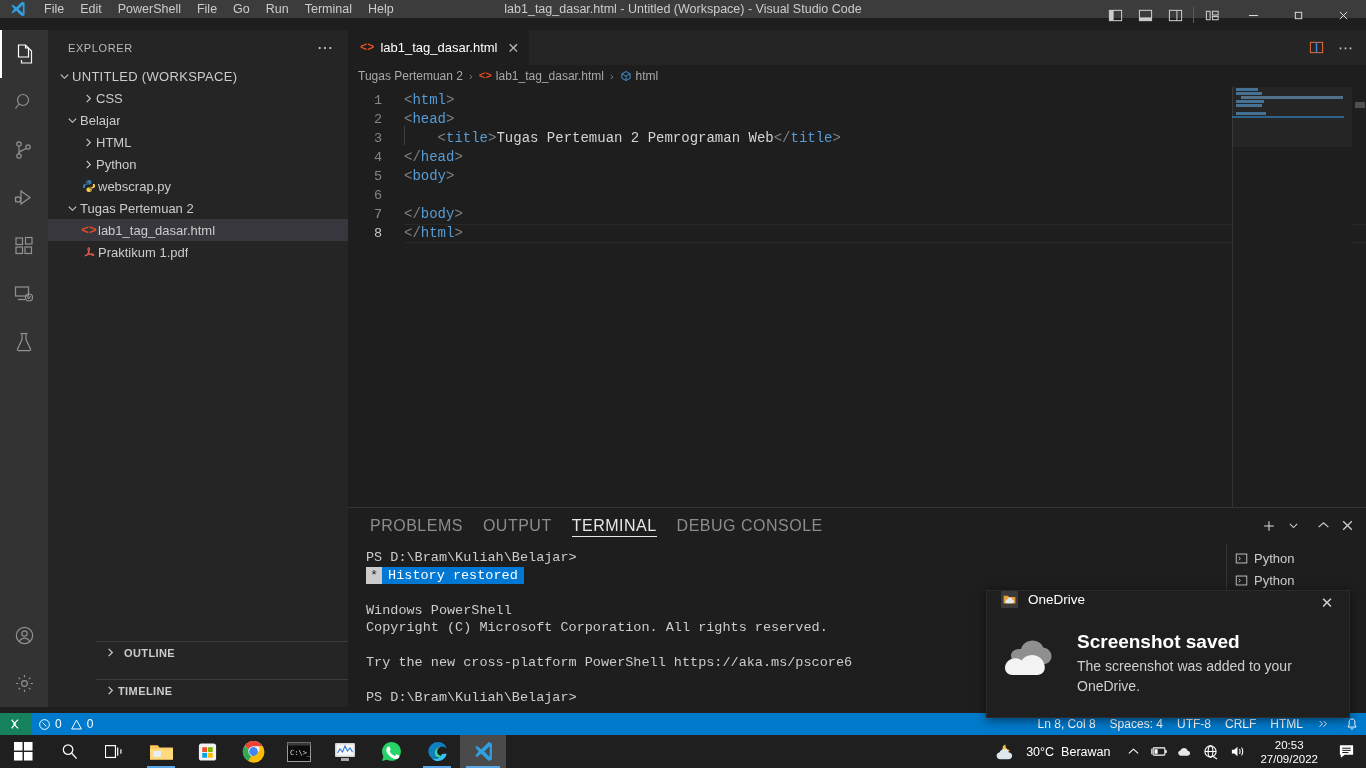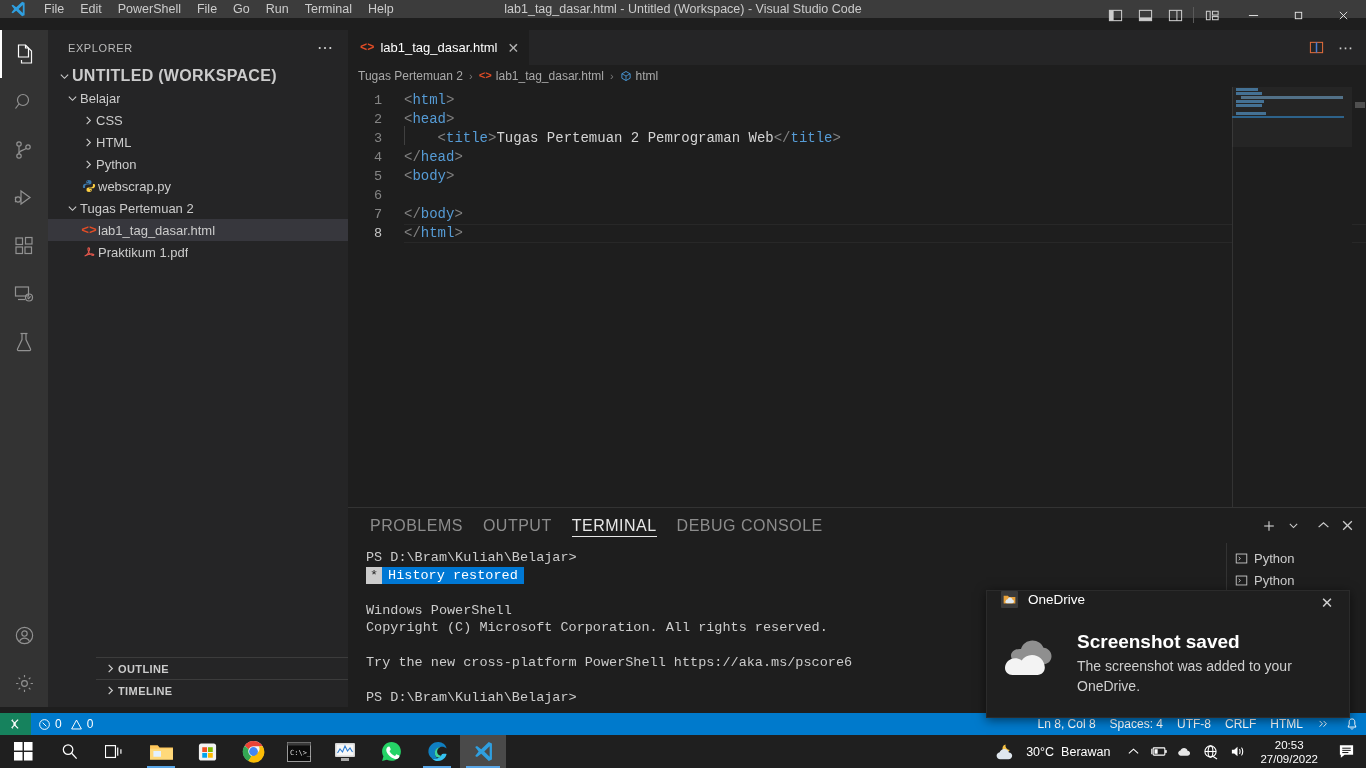--- a/index.html
+++ b/index.html
@@ -71,29 +71,29 @@
   .tree-row {
     height: 22px; display: flex; align-items: center; white-space: nowrap;
     padding-right: 8px; cursor: pointer;
   }
   .tree-row.selected { background: #37373d; }
   .chev {
     width: 16px; min-width: 16px; display: inline-flex; align-items: center; justify-content: center;
     color: #cccccc; font-size: 10px;
   }
   .tree-label { overflow: hidden; text-overflow: ellipsis; }
-  .tree-row.root .tree-label { font-weight: bold; font-size: 16px; letter-spacing: 0.3px; text-transform: uppercase; }
+  .tree-row.root .tree-label { font-weight: normal; font-size: 13px; letter-spacing: 0.3px; text-transform: uppercase; }
   .file-icon { width: 18px; min-width: 18px; display: inline-flex; align-items: center; justify-content: center; }
   .collapsible-bar {
     height: 22px; display: flex; align-items: center;
     border-top: 1px solid #3c3c3c;
     font-size: 11px; font-weight: bold; letter-spacing: 0.4px; color: #cccccc;
     text-transform: uppercase;
   }
-  .outline-bar { position: absolute; left: 48px; bottom: 28px; width: 300px; }
+  .outline-bar { position: absolute; left: 48px; bottom: 44px; width: 300px; gap: 6px; }
   .timeline-bar { position: absolute; left: 48px; bottom: 6px; width: 300px; }
 
   
   .editor-area {
     position: absolute; top: 30px; left: 348px; width: 1018px; height: 677px;
     background: #1e1e1e;
   }
   .tabs-row {
     height: 35px; background: #252526; display: flex; align-items: stretch; position: relative;
   }
@@ -396,36 +396,36 @@
 
       <div class="tree-row root" style="padding-left:8px">
         <span class="chev">
           <svg width="11" height="11" viewBox="0 0 12 12">
               <path d="M2 4l4 4 4-4" fill="none" stroke="#cccccc" stroke-width="1.2"></path>
             </svg>
         </span>
         <span class="tree-label">UNTITLED (WORKSPACE)</span>
       </div>
 
+      <div class="tree-row" style="padding-left:32px">
+        <span class="chev">
+          <svg width="11" height="11" viewBox="0 0 12 12">
+              <path d="M4 2l4 4-4 4" fill="none" stroke="#cccccc" stroke-width="1.2"></path>
+            </svg>
+        </span>
+        <span class="tree-label">CSS</span>
+      </div>
+
       <div class="tree-row" style="padding-left:16px">
         <span class="chev">
           <svg width="11" height="11" viewBox="0 0 12 12">
               <path d="M2 4l4 4 4-4" fill="none" stroke="#cccccc" stroke-width="1.2"></path>
             </svg>
         </span>
         <span class="tree-label">Belajar</span>
-      </div>
-
-      <div class="tree-row" style="padding-left:32px">
-        <span class="chev">
-          <svg width="11" height="11" viewBox="0 0 12 12">
-              <path d="M4 2l4 4-4 4" fill="none" stroke="#cccccc" stroke-width="1.2"></path>
-            </svg>
-        </span>
-        <span class="tree-label">CSS</span>
       </div>
 
       <div class="tree-row" style="padding-left:32px">
         <span class="chev">
           <svg width="11" height="11" viewBox="0 0 12 12">
               <path d="M4 2l4 4-4 4" fill="none" stroke="#cccccc" stroke-width="1.2"></path>
             </svg>
         </span>
         <span class="tree-label">HTML</span>
       </div>

